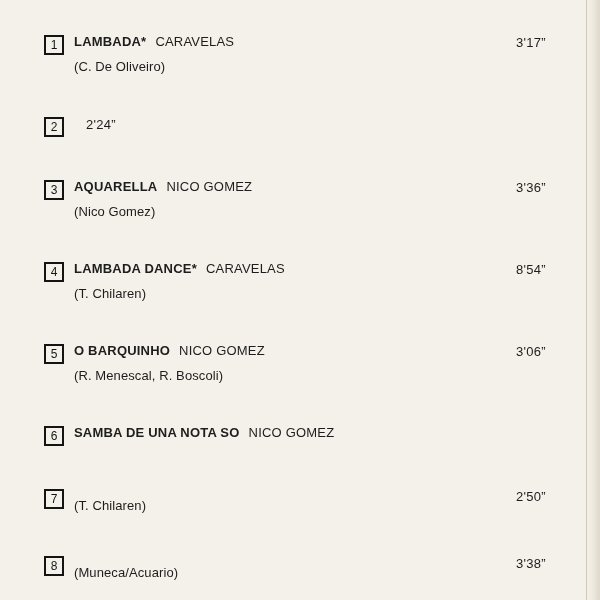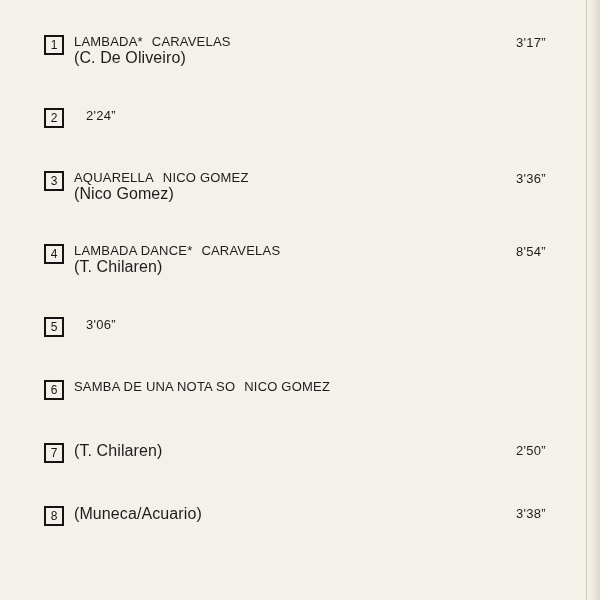--- a/index.html
+++ b/index.html
@@ -44,30 +44,30 @@
     flex: 1 1 auto;
     min-width: 0;
   }
   .line1 {
     font-size: 13px;
     line-height: 15px;
     letter-spacing: 0.2px;
     white-space: nowrap;
   }
   .title {
-    font-weight: normal;
+    font-weight: bold;
   }
   .artist {
     margin-left: 9px;
     margin-top: 25px;
   }
   .composer {
-    font-size: 16px;
+    font-size: 13px;
     line-height: 15px;
-    margin-top: 1px;
+    margin-top: 10px;
     letter-spacing: 0.1px;
   }
   .duration {
     flex: 0 0 auto;
     font-size: 13px;
     line-height: 15px;
     margin-top: 1px;
     letter-spacing: 0.3px;
     text-align: right;
     min-width: 42px;
@@ -134,20 +134,26 @@
       </div>
       <div class="composer">(T. Chilaren)</div>
     </div>
     <div class="duration">8'54”</div>
   </div>
 
   <div class="track">
     <div class="num-box">
         <span>5</span>
       </div>
+    <div class="track-info">
+      <div class="line1">
+        <span class="title">O BARQUINHO</span><span class="artist">NICO GOMEZ</span>
+      </div>
+      <div class="composer">(R. Menescal, R. Boscoli)</div>
+    </div>
     <div class="duration">3'06”</div>
   </div>
 
   <div class="track">
     <div class="num-box">
         <span>6</span>
       </div>
     <div class="track-info">
       <div class="line1">
         <span class="title">SAMBA DE UNA NOTA SO</span><span class="artist">NICO GOMEZ</span>

